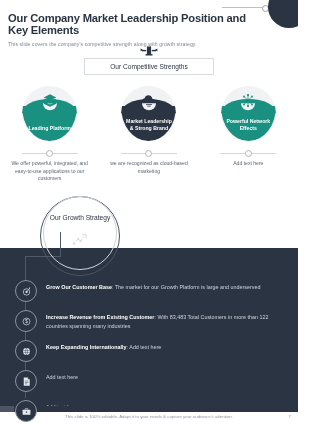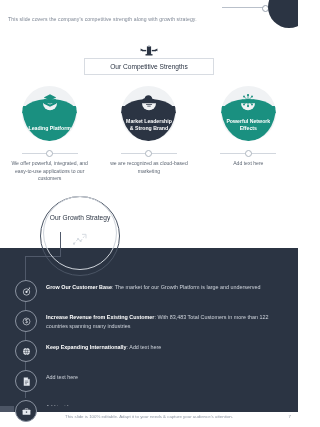--- a/index.html
+++ b/index.html
@@ -370,20 +370,21 @@
 </head>
 <body>
 
 <div class="slide">
 
   <div class="corner-line"></div>
   <div class="corner-ring"></div>
   <div class="corner-dot"></div>
 
   <div class="header">
+    <div class="title">Our Company Market Leadership Position and Key Elements</div>
     <div class="subtitle">This slide covers the company's competitive strength along with growth strategy.</div>
   </div>
 
   <div class="banner-icon">
     <svg viewBox="0 0 24 20" width="18" height="14">
       <path d="M2 7 L8 7 L8 9 L2 9 Z" fill="#2b3443"></path>
       <path d="M16 7 L22 7 L22 9 L16 9 Z" fill="#2b3443"></path>
       <path d="M0 5 L4 7 L0 9 Z" fill="#2b3443"></path>
       <path d="M24 5 L20 7 L24 9 Z" fill="#2b3443"></path>
       <rect x="9" y="2" width="6" height="12" fill="#2b3443"></rect>

